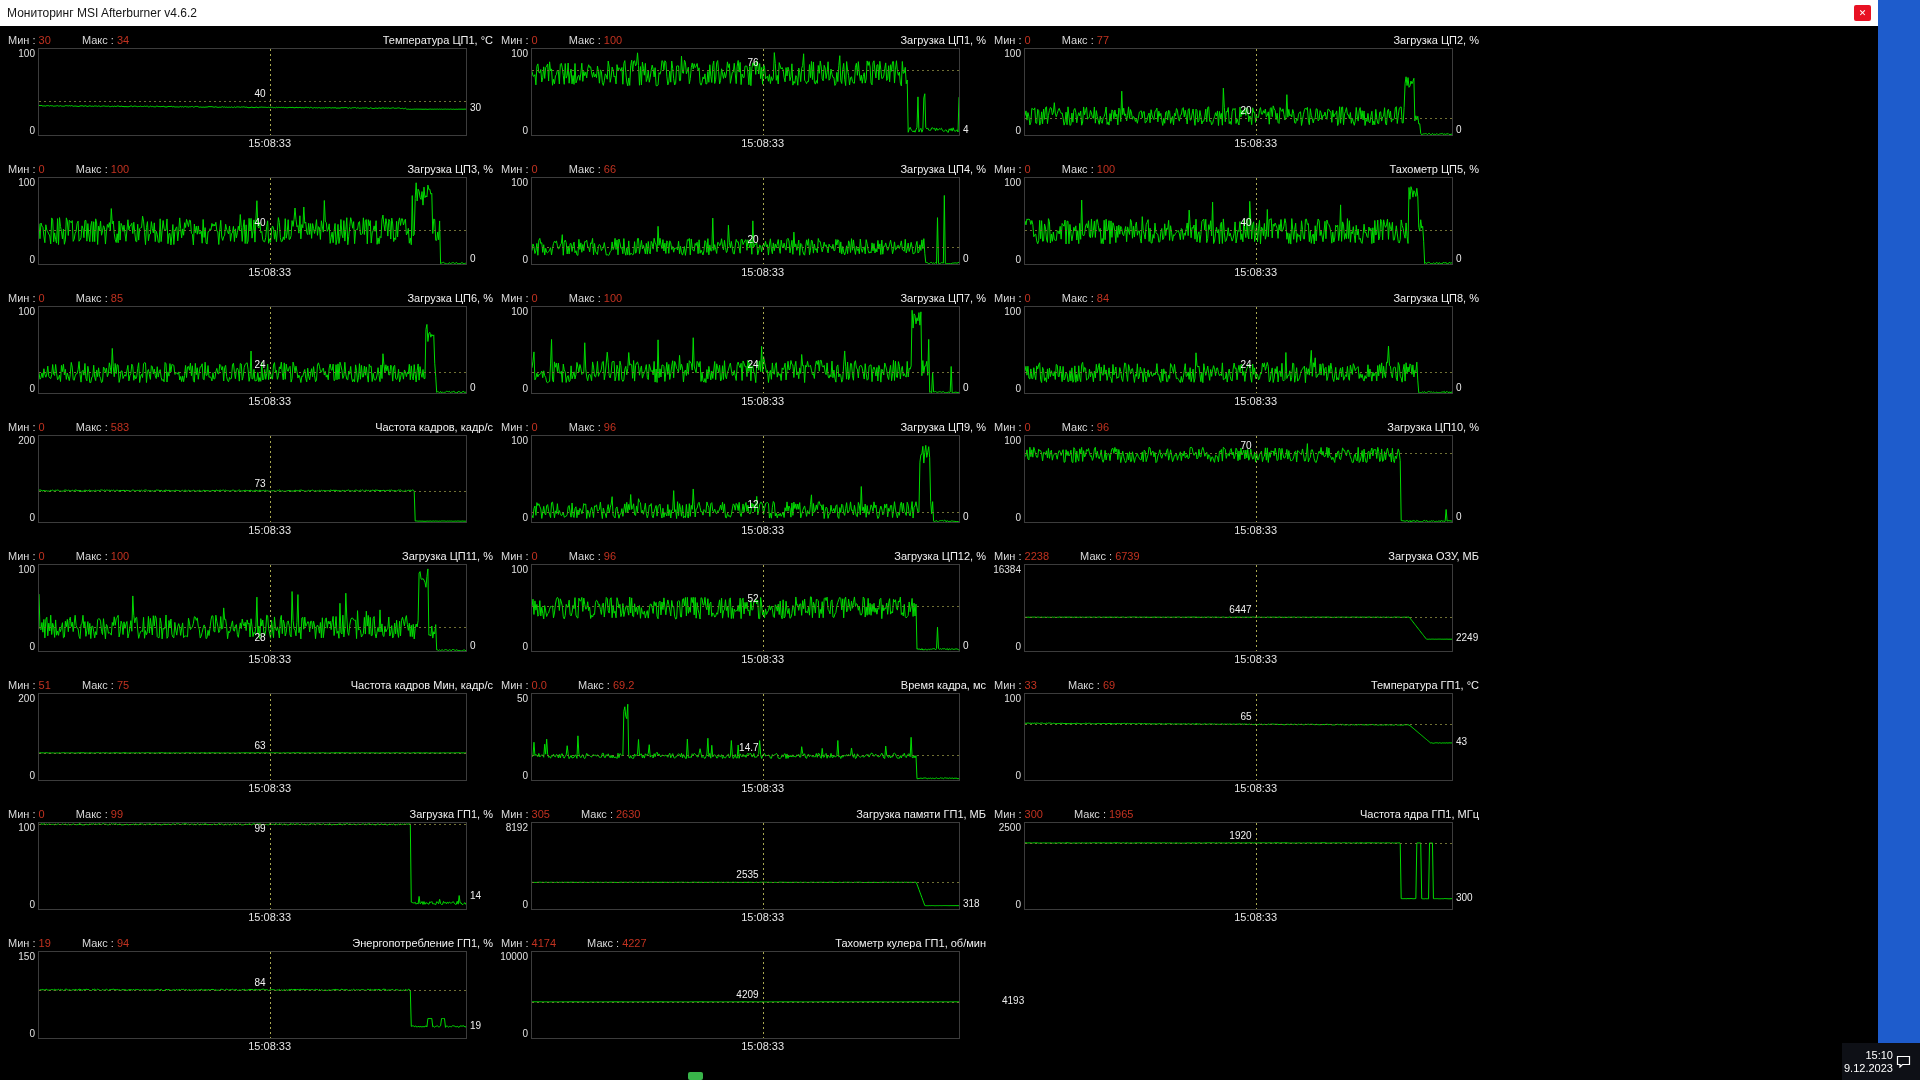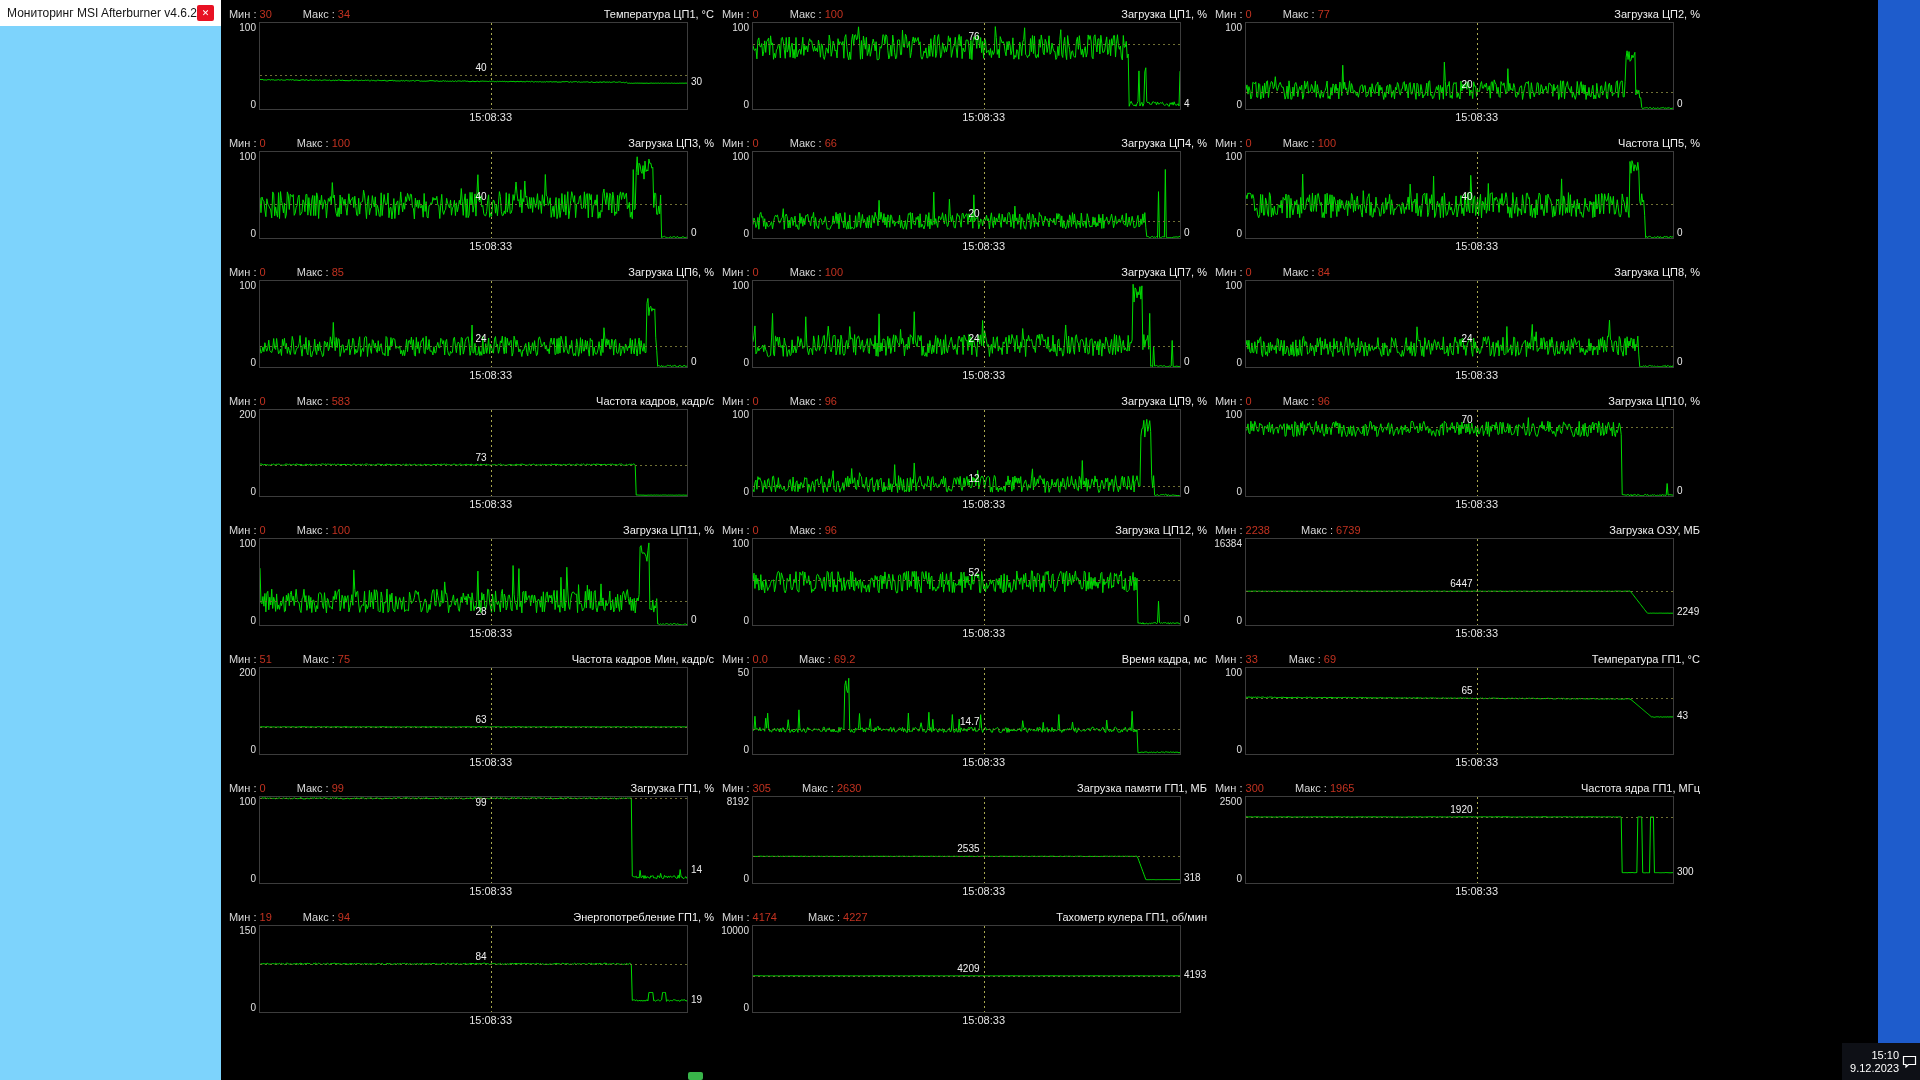--- a/index.html
+++ b/index.html
@@ -1,21 +1,21 @@
 <!DOCTYPE html>
 <html style="--trace: #00dc00; --redval: #c23220; --desktop: #1e5ccc; --cursor: #a8a850; --cursordim: #6f6f34; --close: #e81123;"><head>
 <meta charset="utf-8">
 <style>
   *{box-sizing:border-box}
   html,body{margin:0;padding:0}
   body{width:1920px;height:1080px;position:relative;overflow:hidden;
        background:var(--desktop,#1e5ccc);
        font-family:"Liberation Sans","DejaVu Sans",sans-serif;}
 
-  .window{position:absolute;left:0;top:0;width:1878px;height:1080px;background:#7dd3fc;display:flex;flex-direction:row}
+  .window{position:absolute;left:0;top:0;width:1878px;height:1080px;background:#0c4a6e;display:flex;flex-direction:column}
   .titlebar{height:26px;background:#ffffff;display:flex;align-items:center;padding:0 7px;flex:0 0 auto}
   .title-text{flex:1;font-size:12px;color:#151515}
   .close-btn{width:17px;height:16px;background:var(--close,#e81123);color:#fff;font-size:9px;line-height:16px;
              text-align:center;border-radius:2px;cursor:pointer}
   .win-body{flex:1;background:#000;position:relative}
 
   .grid{display:grid;grid-template-columns:repeat(3,489px);column-gap:4px;padding:2px 6px}
   .cell{height:129px;padding-top:4px}
   .hdr{display:flex;justify-content:space-between;align-items:center;font-size:11px;height:16px;padding:0 2px}
   .mm .lbl{color:#d8d8d8}
@@ -32,21 +32,21 @@
          background:repeating-linear-gradient(to bottom,var(--cursor,#a8a850) 0 2px,transparent 2px 5px)}
   .hline{position:absolute;left:0;right:0;height:1px;
          background:repeating-linear-gradient(to right,var(--cursordim,#6f6f34) 0 2px,transparent 2px 5px)}
   .cval{position:absolute;left:calc(54% - 60px);width:56px;text-align:right;font-size:10px;color:#f2f2f2}
   .rval{width:28px;position:relative;font-size:10px;color:#ececec}
   .rval span{position:absolute;left:3px;white-space:nowrap}
   .foot{position:relative;height:15px;font-size:11px;color:#e4e4e4}
   .time{position:absolute;top:1px;left:calc(32px + (100% - 60px)*0.54);transform:translateX(-50%)}
 
   .taskbar{position:absolute;left:1842px;top:1043px;width:78px;height:37px;background:#0e1016;
-           display:flex;align-items:center;justify-content:flex-end;gap:3px;padding:2px 3px 2px 2px}
+           display:flex;align-items:center;justify-content:flex-start;gap:3px;padding:2px 3px 2px 2px}
   .clock{display:flex;flex-direction:column;align-items:flex-end;color:#ffffff;font-size:11px;line-height:13px;white-space:nowrap}
   .notif{flex:0 0 auto;display:flex;align-items:center}
   .peek-icon{position:absolute;left:688px;top:1072px;width:15px;height:8px;background:#39b54a;border-radius:2px}
 </style>
 </head>
 <body>
 
 <div class="window">
   <div class="titlebar">
     <span class="title-text">Мониторинг MSI Afterburner v4.6.2</span>
@@ -210,21 +210,21 @@
     </div>
   </div>
         <div class="cell">
     <div class="hdr">
       <span class="mm">
         <span class="lbl">Мин :</span>
         <span class="val">0</span>
         <span class="lbl maxl">Макс :</span>
         <span class="val">100</span>
       </span>
-      <span class="gtitle">Частота ЦП5, %</span>
+      <span class="gtitle">Тахометр ЦП5, %</span>
     </div>
     <div class="mid">
       <div class="axis">
         <span>100</span>
         <span>0</span>
       </div>
       <div class="plot">
         <svg viewBox="0 0 437 86" preserveAspectRatio="none">
           <polyline points="0,42.85 1,46.87 2,40.91 3,41.79 4,40.94 5,42.08 6,46.47 7,42.55 8,46.53 9,58.78 10,56.57 11,56.16 12,62.98 13,65.77 14,62.78 15,42.35 16,60.67 17,42.68 18,63.24 19,62.95 20,45.96 21,49.98 22,61.06 23,64.37 24,40.63 25,43.70 26,65.02 27,55.93 28,63.31 29,54.06 30,61.70 31,62.28 32,62.44 33,53.02 34,53.12 35,55.98 36,48.38 37,61.15 38,45.42 39,46.95 40,48.20 41,42.07 42,66.01 43,43.31 44,43.29 45,65.79 46,46.41 47,55.78 48,62.89 49,56.91 50,49.24 51,52.96 52,47.82 53,62.05 54,52.63 55,65.65 56,45.42 57,61.32 58,22.06 59,56.77 60,57.97 61,55.73 62,47.88 63,45.71 64,50.03 65,42.79 66,58.44 67,59.75 68,40.98 69,59.32 70,52.38 71,43.15 72,59.45 73,42.25 74,41.35 75,47.38 76,53.42 77,50.34 78,65.49 79,60.50 80,65.85 81,42.23 82,61.71 83,41.25 84,52.97 85,52.06 86,42.70 87,65.81 88,42.88 89,59.36 90,44.76 91,47.85 92,53.77 93,64.60 94,48.13 95,59.44 96,47.13 97,56.23 98,48.40 99,50.67 100,56.34 101,57.79 102,52.80 103,48.52 104,63.73 105,48.89 106,52.98 107,56.48 108,41.41 109,44.28 110,60.24 111,48.19 112,59.06 113,47.65 114,44.06 115,57.25 116,53.09 117,52.89 118,60.68 119,65.07 120,38.67 121,52.50 122,56.49 123,61.08 124,46.71 125,44.35 126,41.65 127,63.47 128,50.20 129,64.97 130,65.04 131,56.48 132,60.27 133,45.15 134,54.62 135,55.90 136,56.48 137,64.14 138,63.80 139,54.02 140,50.51 141,61.65 142,60.04 143,45.81 144,57.53 145,50.19 146,51.33 147,42.37 148,62.39 149,47.73 150,54.31 151,63.08 152,56.86 153,57.53 154,55.50 155,54.36 156,52.93 157,52.59 158,55.94 159,61.70 160,50.50 161,51.64 162,61.44 163,55.21 164,57.39 165,50.69 166,44.94 167,57.67 168,32.08 169,46.28 170,59.74 171,49.44 172,50.32 173,47.00 174,61.19 175,41.21 176,63.89 177,56.58 178,53.77 179,64.61 180,56.51 181,43.51 182,42.11 183,41.10 184,52.02 185,41.31 186,64.64 187,60.53 188,46.73 189,51.52 190,42.73 191,57.82 192,24.07 193,65.55 194,63.06 195,55.25 196,49.21 197,54.92 198,51.63 199,65.76 200,46.63 201,44.25 202,65.47 203,40.90 204,54.55 205,63.55 206,62.45 207,57.84 208,49.73 209,58.07 210,55.20 211,59.09 212,63.08 213,60.30 214,55.47 215,43.91 216,64.97 217,59.23 218,52.25 219,53.48 220,43.57 221,61.61 222,55.78 223,63.80 224,41.57 225,53.58 226,59.64 227,40.74 228,57.27 229,60.89 230,23.33 231,42.01 232,61.09 233,46.42 234,43.79 235,63.52 236,57.73 237,45.31 238,63.69 239,50.24 240,42.27 241,65.96 242,49.11 243,50.60 244,57.79 245,45.47 246,61.22 247,56.89 248,31.46 249,58.69 250,41.66 251,41.41 252,40.59 253,59.89 254,46.21 255,48.33 256,45.01 257,47.55 258,50.34 259,60.39 260,46.59 261,52.12 262,41.49 263,53.49 264,51.76 265,48.15 266,40.70 267,45.42 268,61.31 269,54.81 270,65.42 271,55.61 272,66.08 273,40.60 274,51.49 275,61.34 276,51.44 277,45.20 278,64.36 279,55.73 280,58.39 281,57.17 282,62.92 283,42.80 284,51.39 285,60.84 286,60.99 287,41.37 288,41.12 289,46.46 290,45.54 291,63.68 292,53.00 293,65.31 294,58.00 295,55.96 296,65.98 297,47.73 298,62.88 299,47.97 300,40.98 301,42.95 302,57.56 303,52.61 304,57.99 305,63.72 306,54.11 307,43.27 308,60.73 309,42.04 310,45.48 311,46.63 312,49.13 313,54.86 314,65.17 315,54.20 316,64.09 317,59.96 318,47.19 319,48.83 320,47.22 321,62.57 322,55.00 323,26.86 324,63.39 325,43.86 326,46.84 327,61.32 328,55.59 329,60.65 330,40.58 331,60.50 332,42.71 333,64.18 334,53.74 335,55.69 336,48.68 337,57.17 338,64.63 339,47.31 340,57.04 341,51.09 342,61.41 343,60.06 344,64.14 345,65.41 346,57.20 347,46.23 348,54.70 349,54.39 350,58.57 351,59.64 352,49.02 353,52.78 354,50.37 355,65.60 356,49.77 357,64.94 358,42.47 359,57.09 360,55.16 361,42.07 362,62.04 363,58.97 364,41.40 365,43.50 366,61.86 367,41.84 368,46.62 369,49.35 370,47.04 371,41.14 372,61.35 373,44.54 374,50.52 375,52.05 376,44.30 377,62.13 378,61.89 379,55.99 380,47.79 381,55.92 382,63.52 383,65.07 384,61.50 385,41.92 386,47.51 387,50.33 388,56.38 389,60.18 390,44.95 391,58.64 392,65.46 393,9.46 394,21.25 395,8.66 396,12.04 397,19.13 398,12.76 399,14.72 400,18.48 401,10.27 402,18.83 403,49.52 404,53.16 405,41.76 406,50.06 407,48.32 408,63.23 409,85.64 410,84.49 411,85.69 412,84.55 413,84.39 414,84.56 415,85.66 416,85.56 417,85.54 418,84.81 419,85.34 420,85.95 421,84.42 422,84.71 423,85.94 424,84.49 425,85.77 426,85.54 427,85.86 428,84.32 429,84.85 430,84.83 431,84.45 432,85.99 433,85.87 434,84.38 435,84.84 436,85.34 437,84.46"></polyline>
         </svg>
@@ -753,21 +753,21 @@
       </div>
       <div class="plot">
         <svg viewBox="0 0 437 86" preserveAspectRatio="none">
           <polyline points="0,49.85 1,49.87 2,49.79 3,49.81 4,49.82 5,49.78 6,49.82 7,49.79 8,49.78 9,49.79 10,49.88 11,49.87 12,49.88 13,49.84 14,49.85 15,49.79 16,49.80 17,49.85 18,49.87 19,49.84 20,49.86 21,49.83 22,49.78 23,49.89 24,49.81 25,49.88 26,49.88 27,49.89 28,49.83 29,49.82 30,49.83 31,49.79 32,49.78 33,49.86 34,49.80 35,49.84 36,49.84 37,49.86 38,49.78 39,49.78 40,49.89 41,49.84 42,49.84 43,49.86 44,49.80 45,49.87 46,49.79 47,49.85 48,49.88 49,49.89 50,49.85 51,49.89 52,49.85 53,49.80 54,49.82 55,49.84 56,49.83 57,49.84 58,49.83 59,49.85 60,49.80 61,49.87 62,49.80 63,49.83 64,49.86 65,49.78 66,49.80 67,49.81 68,49.79 69,49.80 70,49.82 71,49.87 72,49.88 73,49.79 74,49.82 75,49.84 76,49.79 77,49.89 78,49.87 79,49.81 80,49.79 81,49.88 82,49.82 83,49.88 84,49.81 85,49.84 86,49.85 87,49.80 88,49.86 89,49.85 90,49.88 91,49.88 92,49.79 93,49.86 94,49.80 95,49.85 96,49.86 97,49.86 98,49.82 99,49.89 100,49.83 101,49.87 102,49.90 103,49.78 104,49.81 105,49.81 106,49.82 107,49.82 108,49.84 109,49.87 110,49.79 111,49.86 112,49.86 113,49.85 114,49.81 115,49.86 116,49.78 117,49.84 118,49.80 119,49.78 120,49.88 121,49.88 122,49.84 123,49.79 124,49.81 125,49.83 126,49.82 127,49.84 128,49.83 129,49.80 130,49.88 131,49.82 132,49.82 133,49.89 134,49.79 135,49.87 136,49.88 137,49.86 138,49.83 139,49.80 140,49.88 141,49.88 142,49.78 143,49.78 144,49.88 145,49.90 146,49.83 147,49.81 148,49.89 149,49.78 150,49.83 151,49.84 152,49.80 153,49.88 154,49.88 155,49.88 156,49.80 157,49.84 158,49.87 159,49.89 160,49.86 161,49.90 162,49.80 163,49.82 164,49.84 165,49.86 166,49.82 167,49.80 168,49.82 169,49.80 170,49.88 171,49.80 172,49.81 173,49.87 174,49.80 175,49.82 176,49.90 177,49.85 178,49.88 179,49.89 180,49.83 181,49.86 182,49.88 183,49.87 184,49.79 185,49.85 186,49.88 187,49.85 188,49.89 189,49.82 190,49.79 191,49.86 192,49.82 193,49.80 194,49.87 195,49.87 196,49.85 197,49.87 198,49.79 199,49.82 200,49.81 201,49.85 202,49.78 203,49.87 204,49.85 205,49.84 206,49.87 207,49.82 208,49.83 209,49.85 210,49.89 211,49.79 212,49.89 213,49.88 214,49.84 215,49.81 216,49.84 217,49.79 218,49.80 219,49.86 220,49.85 221,49.88 222,49.81 223,49.90 224,49.84 225,49.85 226,49.80 227,49.82 228,49.79 229,49.80 230,49.83 231,49.84 232,49.87 233,49.82 234,49.80 235,49.84 236,49.79 237,49.88 238,49.88 239,49.85 240,49.84 241,49.85 242,49.81 243,49.80 244,49.85 245,49.87 246,49.83 247,49.84 248,49.84 249,49.83 250,49.87 251,49.82 252,49.89 253,49.78 254,49.79 255,49.85 256,49.84 257,49.88 258,49.80 259,49.84 260,49.87 261,49.89 262,49.84 263,49.89 264,49.89 265,49.78 266,49.80 267,49.85 268,49.79 269,49.88 270,49.80 271,49.87 272,49.79 273,49.82 274,49.89 275,49.84 276,49.88 277,49.87 278,49.79 279,49.90 280,49.85 281,49.80 282,49.88 283,49.83 284,49.79 285,49.90 286,49.80 287,49.80 288,49.85 289,49.87 290,49.88 291,49.80 292,49.87 293,49.89 294,49.86 295,49.81 296,49.79 297,49.81 298,49.80 299,49.84 300,49.79 301,49.80 302,49.85 303,49.85 304,49.84 305,49.88 306,49.83 307,49.80 308,49.82 309,49.85 310,49.78 311,49.88 312,49.89 313,49.81 314,49.84 315,49.78 316,49.88 317,49.86 318,49.81 319,49.82 320,49.89 321,49.79 322,49.81 323,49.87 324,49.85 325,49.86 326,49.88 327,49.82 328,49.78 329,49.83 330,49.90 331,49.80 332,49.79 333,49.81 334,49.86 335,49.83 336,49.84 337,49.87 338,49.81 339,49.78 340,49.82 341,49.80 342,49.89 343,49.82 344,49.84 345,49.78 346,49.89 347,49.88 348,49.86 349,49.89 350,49.89 351,49.78 352,49.85 353,49.79 354,49.79 355,49.85 356,49.85 357,49.82 358,49.88 359,49.82 360,49.84 361,49.83 362,49.84 363,49.83 364,49.89 365,49.84 366,49.85 367,49.80 368,49.84 369,49.79 370,49.81 371,49.78 372,49.79 373,49.84 374,49.82 375,49.87 376,49.87 377,49.85 378,49.84 379,49.89 380,49.80 381,49.81 382,49.90 383,49.88 384,49.87 385,49.78 386,49.78 387,49.85 388,49.89 389,49.89 390,49.89 391,49.89 392,49.89 393,49.80 394,49.80 395,49.87 396,49.89 397,49.81 398,49.86 399,49.86 400,49.78 401,49.88 402,49.86 403,49.87 404,49.83 405,49.84 406,49.89 407,49.85 408,49.89 409,49.82 410,49.79 411,49.88 412,49.78 413,49.88 414,49.78 415,49.78 416,49.85 417,49.81 418,49.80 419,49.87 420,49.82 421,49.80 422,49.81 423,49.83 424,49.80 425,49.86 426,49.88 427,49.89 428,49.79 429,49.89 430,49.88 431,49.83 432,49.85 433,49.79 434,49.86 435,49.88 436,49.84 437,49.87"></polyline>
         </svg>
         <div class="hline" style="top: 49.8px;"></div>
         <div class="vline"></div>
         <span class="cval" style="top: 36.8026px;">4209</span>
       </div>
       <div class="rval">
-        <span style="top: 43.9402px;">4193</span>
+        <span style="top: 43.9402px; margin-left: 39px;">4193</span>
       </div>
     </div>
     <div class="foot">
       <span class="time">15:08:33</span>
     </div>
   </div>
       </div>
   </div>
 </div>
 

